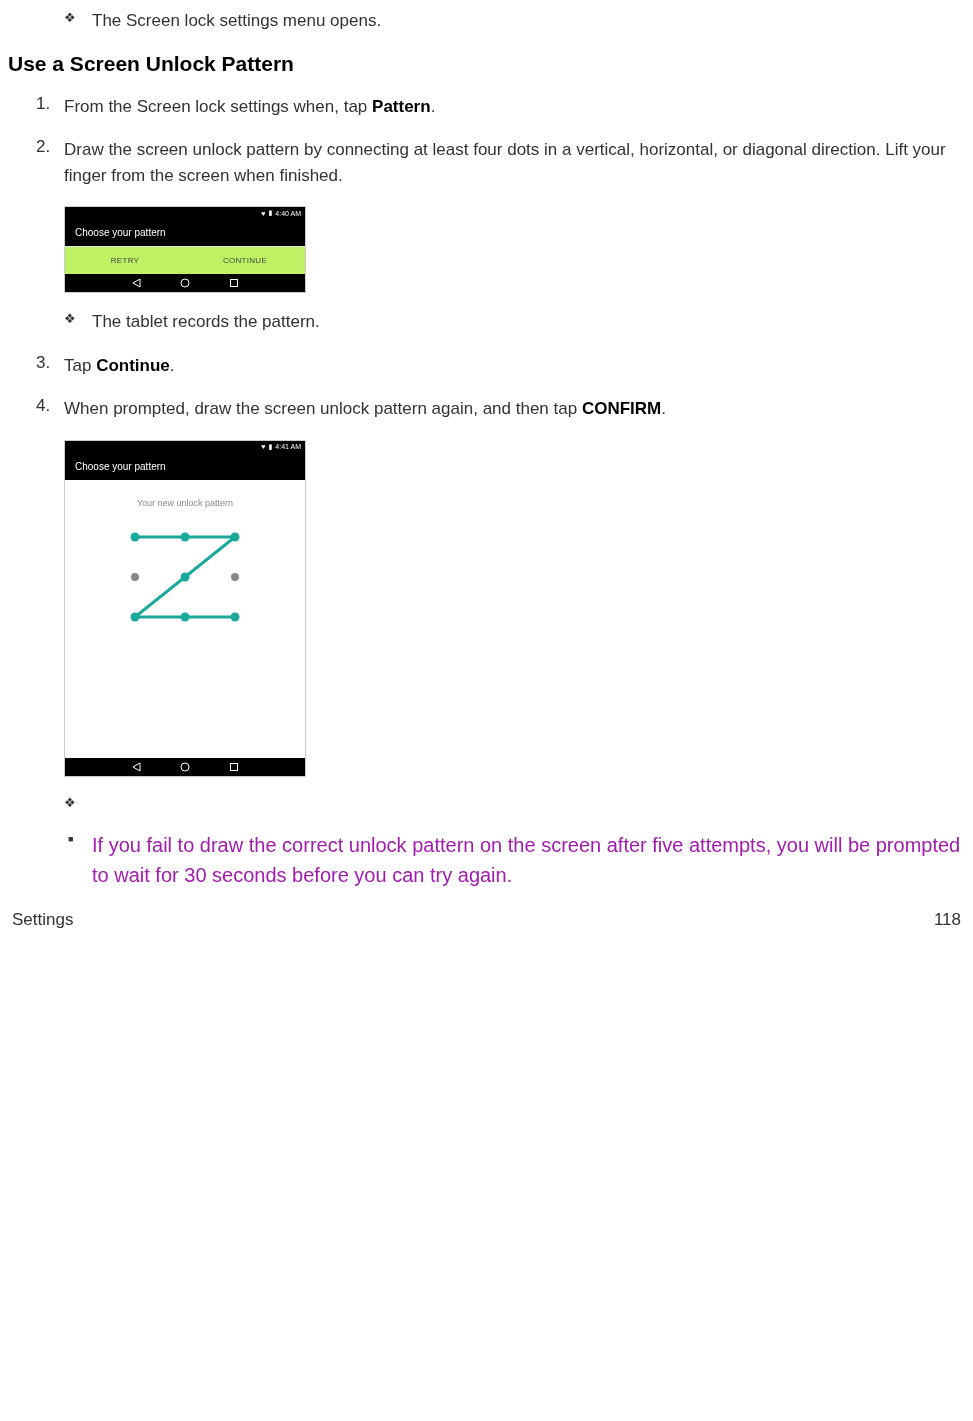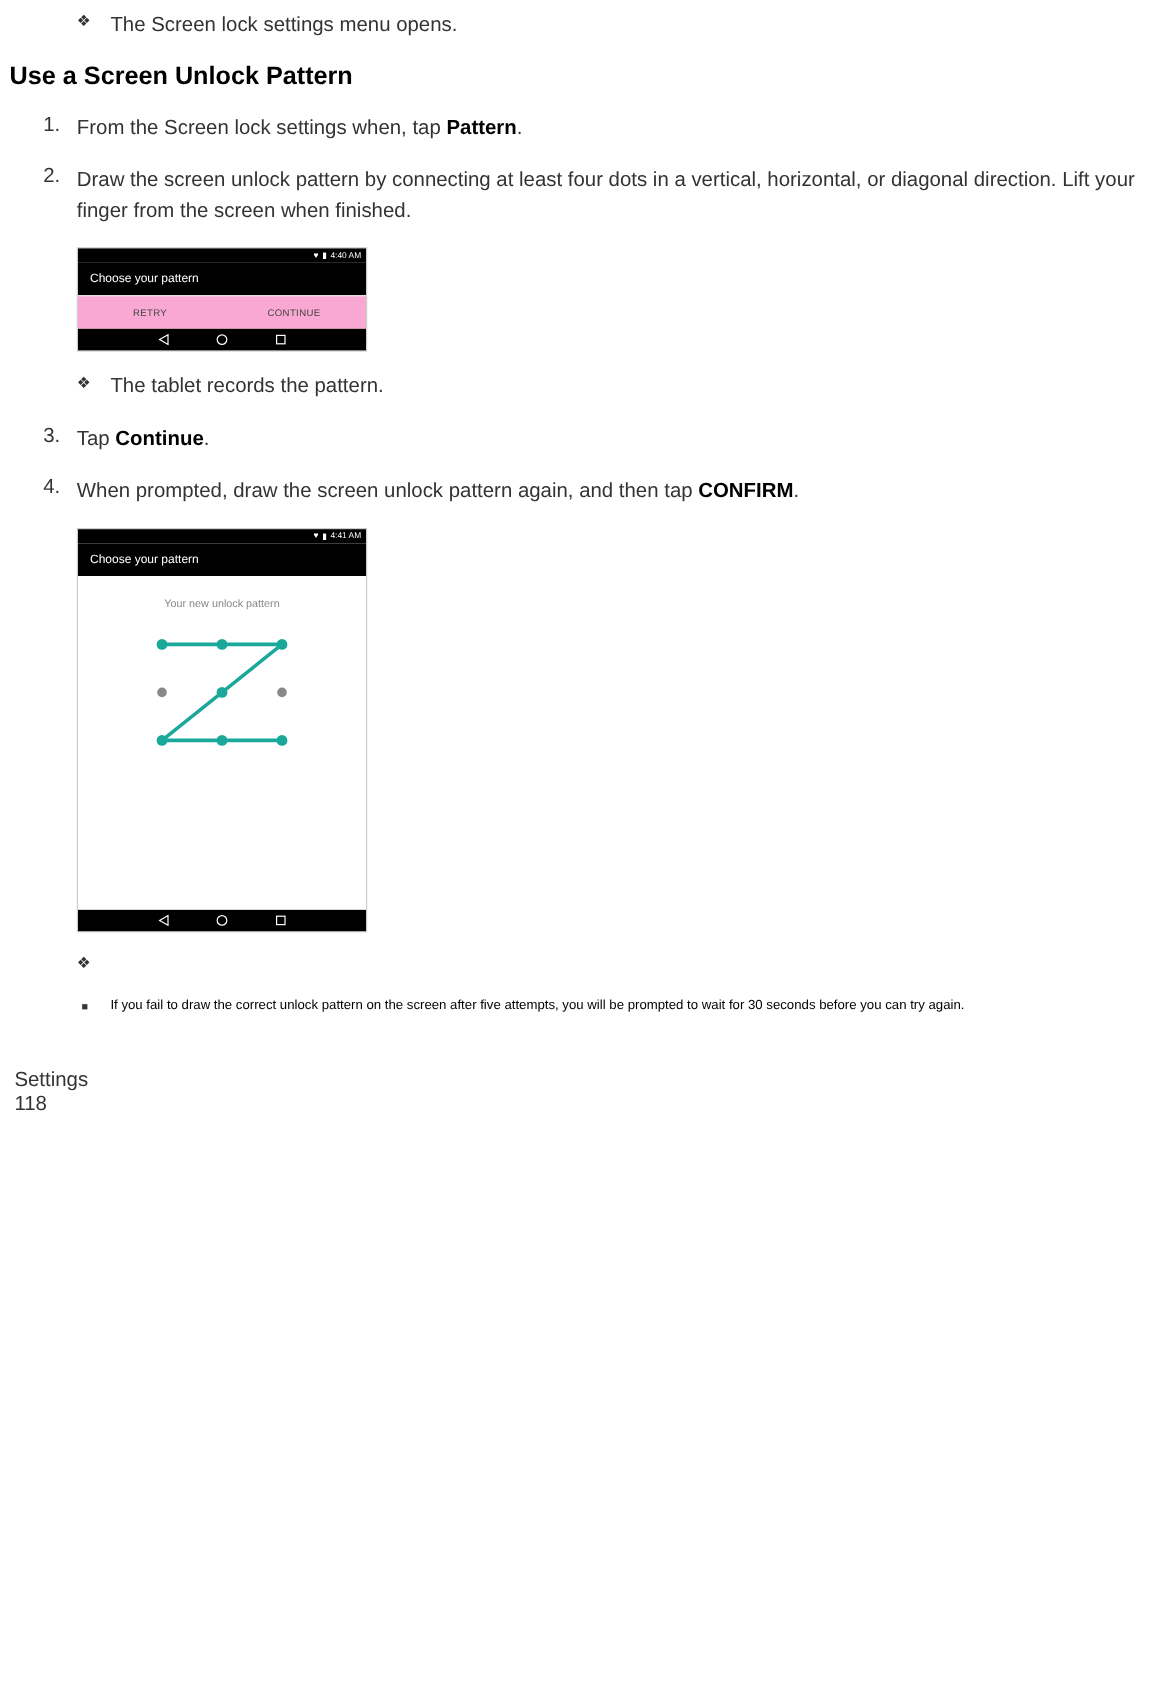--- a/index.html
+++ b/index.html
@@ -36,22 +36,22 @@
     margin: 8px 0 18px 60px;
   }
   .square-row .glyph {
     width: 24px;
     flex-shrink: 0;
     font-size: 9px;
     color: #333;
     line-height: 2.2;
   }
   .square-row .text {
-    font-size: 11px;
-    color: #000000;
+    font-size: 20px;
+    color: #a21caf;
     line-height: 1.5;
   }
   h3.section {
     font-size: 21px;
     font-weight: bold;
     color: #000;
     margin: 16px 0 18px 0;
   }
   ol.steps {
     list-style: none;
@@ -134,21 +134,21 @@
   }
   .pattern-grid svg {
     position: absolute;
     left: 0; top: 0;
     width: 150px;
     height: 110px;
   }
   .phone-actions {
     display: flex;
     border-top: 1px solid #e5e5e5;
-    background: #f9a8d4;
+    background: #bef264;
     align-items: flex-end;
   }
   .phone-actions .pbtn {
     flex: 1;
     font-size: 8px;
     color: #444;
     text-align: center;
     padding: 9px 0;
     letter-spacing: 0.3px;
   }
@@ -160,23 +160,22 @@
     align-items: center;
     padding: 0 28px;
   }
   .navbar svg { width: 10px; height: 10px; }
 
   .footer {
     display: flex;
     justify-content: space-between;
     font-size: 17px;
     color: #333;
-    margin-top: 40px;
+    margin-top: 20px;
     padding: 0 4px;
-    flex-direction: column;
   }
 </style>
 </head>
 <body>
 
 <div class="page">
 
   <div class="bullet-row">
     <span class="glyph">❖</span>
     <span class="text">The Screen lock settings menu opens.</span>

